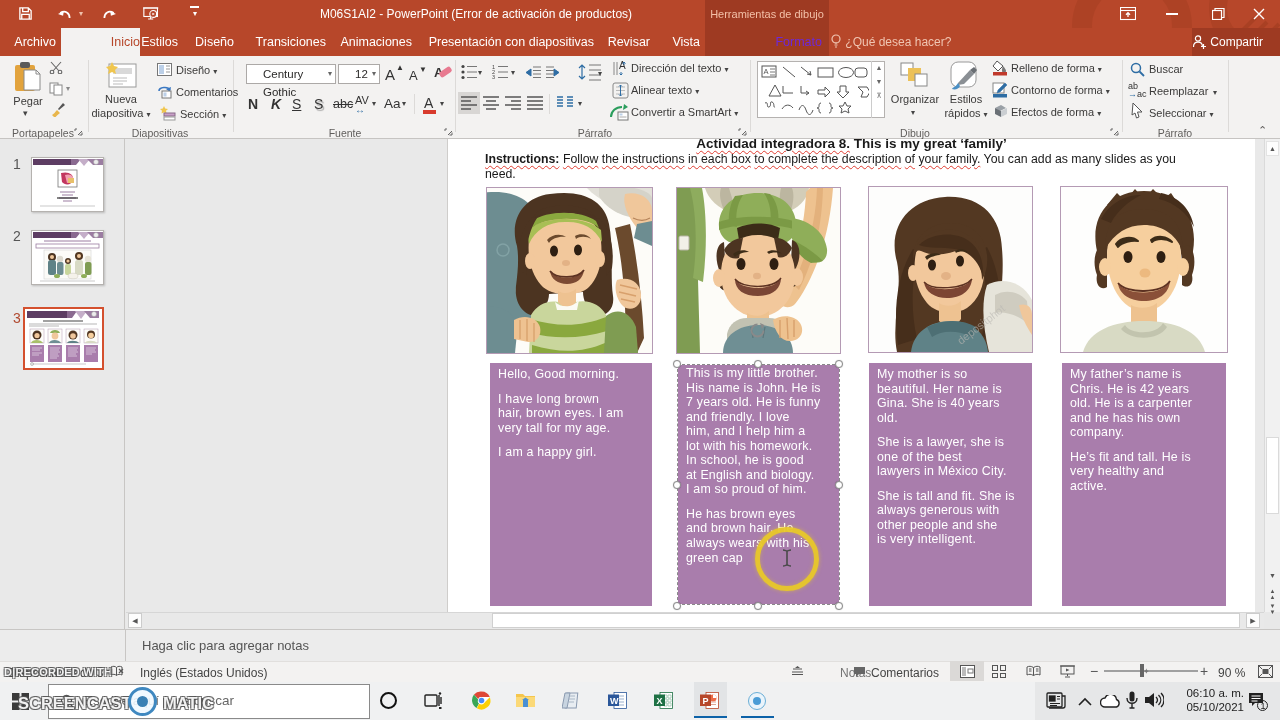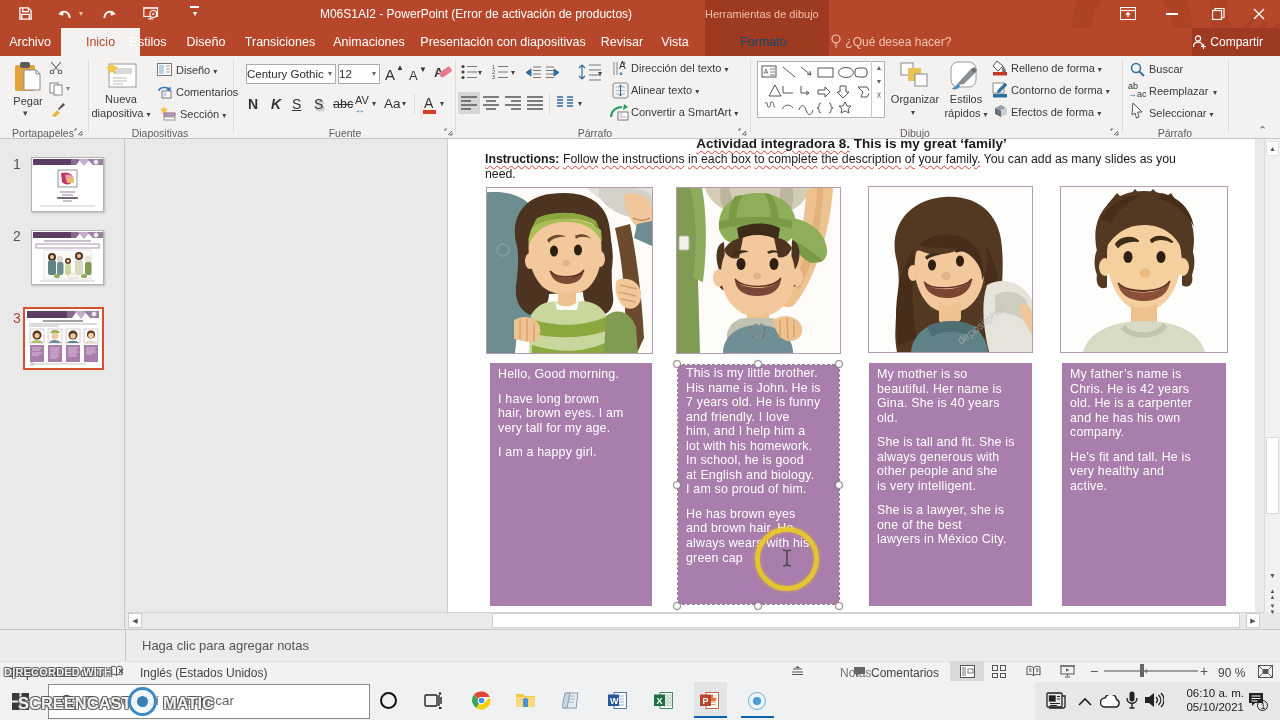--- a/index.html
+++ b/index.html
@@ -2,35 +2,35 @@
 <html><head><meta charset="utf-8">
 <style>
 *{margin:0;padding:0;box-sizing:border-box}
 html,body{width:1280px;height:720px;overflow:hidden}
 body{font-family:"Liberation Sans",sans-serif;position:relative;background:#e8e8e8}
 .abs{position:absolute}
 
 #titlebar{position:absolute;left:0;top:0;width:1280px;height:28px;background:#b7472a;color:#fff}
 #tabrow{position:absolute;left:0;top:28px;width:1280px;height:28px;background:#b7472a;color:#fff}
 #ctxpatch{position:absolute;left:705px;top:0;width:124px;height:56px;background:#9e3a22}
-#ctxlabel{position:absolute;left:705px;top:0;width:124px;height:28px;color:#f3c0a8;font-size:11px;text-align:left;line-height:28px;white-space:nowrap}
+#ctxlabel{position:absolute;left:705px;top:0;width:124px;height:28px;color:#f3c0a8;font-size:11px;text-align:center;line-height:28px;white-space:nowrap}
 .qat{position:absolute;top:0;height:28px;color:#fff;font-size:14px;line-height:28px;text-align:center}
 #title-text{position:absolute;left:0;top:0;width:952px;height:28px;text-align:center;font-size:12px;line-height:28px;color:#fff}
 .winbtn{position:absolute;top:0;width:34px;height:28px;color:#fff;text-align:center;line-height:28px;font-size:13px}
-.tab{position:absolute;top:28px;height:28px;line-height:29px;font-size:12.5px;color:#fff;text-align:center;white-space:nowrap}
+.tab{position:absolute;top:28px;height:28px;line-height:29px;font-size:12.5px;color:#fff;text-align:right;white-space:nowrap}
 #tab-inicio{background:#f3f2f1;color:#b7472a}
 #search{position:absolute;left:830px;top:28px;height:28px;line-height:28px;font-size:12px;color:#f0c5b2}
 #compartir{position:absolute;left:1192px;top:28px;width:88px;height:28px;background:#9e3a22;color:#fff;font-size:12px;line-height:28px}
 
 #ribbon{position:absolute;left:0;top:56px;width:1280px;height:83px;background:#f3f2f1;border-bottom:1px solid #c6c4c2;font-size:11px;color:#3b3a39}
 .gsep{position:absolute;top:4px;height:72px;width:1px;background:#dcdad8}
 .glabel{position:absolute;top:66px;font-size:10.5px;color:#605e5c;text-align:center;white-space:nowrap}
 .dlauncher{position:absolute;top:66px;width:10px;height:10px;color:#605e5c;font-size:9px}
 .rlbl{position:absolute;font-size:11px;color:#3b3a39;white-space:nowrap}
-.combo{position:absolute;background:#fff;border:1px solid #aca9a7;font-size:11.5px;color:#2b2a29;padding-left:0;line-height:18px}
+.combo{position:absolute;background:#fff;border:1px solid #aca9a7;font-size:11.5px;color:#2b2a29;padding-left:16px;line-height:18px}
 
 #main{position:absolute;left:0;top:139px;width:1280px;height:473px;background:#e9e9e9}
 #thumbpanel{position:absolute;left:0;top:139px;width:125px;height:490px;background:#e9e9e9;border-right:1px solid #c8c6c4}
 #canvas{position:absolute;left:126px;top:139px;width:1138px;height:473px;background:#e9e9e9;overflow:hidden}
 #slide{position:absolute;left:321px;top:0;width:808px;height:473px;background:#fff;overflow:hidden;border-left:1px solid #cfcdcb}
 
 #vscroll{position:absolute;left:1264px;top:139px;width:16px;height:473px;background:#f1f1f1;border-left:1px solid #dadada}
 #hscrollrow{position:absolute;left:126px;top:612px;width:1138px;height:17px;background:#e9e9e9;border-top:1px solid #d6d6d6}
 #notes{position:absolute;left:126px;top:629px;width:1154px;height:32px;background:#ececec;border-top:1px solid #c8c6c4;color:#555;font-size:13px;line-height:32px;padding-left:16px}
 #notesleft{position:absolute;left:0;top:629px;width:126px;height:32px;background:#ececec;border-top:1px solid #c8c6c4;border-right:1px solid #c8c6c4}
@@ -109,21 +109,21 @@
 
 <div class="tab" style="left:4px;width:52px">Archivo</div>
 <div class="tab" id="tab-inicio" style="left:61px;width:79px">Inicio</div>
 <div class="tab" style="left:118px;width:60px">Estilos</div>
 <div class="tab" style="left:178px;width:56px">Diseño</div>
 <div class="tab" style="left:234px;width:92px">Transiciones</div>
 <div class="tab" style="left:326px;width:86px">Animaciones</div>
 <div class="tab" style="left:412px;width:182px">Presentación con diapositivas</div>
 <div class="tab" style="left:594px;width:56px">Revisar</div>
 <div class="tab" style="left:650px;width:50px">Vista</div>
-<div class="tab" style="left:705px;width:117px;color:#0c4a6e">Formato</div>
+<div class="tab" style="left:705px;width:117px;color:#6d28d9">Formato</div>
 <div id="search"><svg style="vertical-align:-2px" width="12" height="14" viewBox="0 0 12 14">
       <g fill="none" stroke="#f0c5b2" stroke-width="1.2">
         <circle cx="6" cy="5" r="4"></circle>
         <path d="M4.5 11h3M5 13h2M5 9h2"></path>
       </g>
     </svg> ¿Qué desea hacer?</div>
 <div id="compartir"><svg style="vertical-align:-3px" width="15" height="15" viewBox="0 0 15 15">
       <g fill="none" stroke="#fff" stroke-width="1.2">
         <circle cx="6" cy="4.5" r="2.6"></circle>
         <path d="M1.5 13c0-3 2-4.8 4.5-4.8S10.5 10 10.5 13"></path>
@@ -627,22 +627,22 @@
 <p>Hello, Good morning.</p>
 <p>I have long brown<br>hair, brown eyes. I am<br>very tall for my age.</p>
 <p>I am a happy girl.</p>
 </div>
 <div class="pbox" style="left:678px;top:365px;width:161px;height:239px;outline:1.5px dashed #8a8a8a;padding-top:1px">
 <p>This is my little brother.<br>His name is John. He is<br>7 years old. He is funny<br>and friendly. I love<br>him, and I help him a<br>lot with his homework.<br>In school, he is good<br>at English and biology.<br>I am so proud of him.</p>
 <p>He has brown eyes<br>and brown hair. He<br>always wears with his<br>green cap</p>
 </div>
 <div class="pbox" style="left:869px;top:363px;width:163px;height:243px">
 <p>My mother is so<br>beautiful. Her name is<br>Gina. She is 40 years<br>old.</p>
+<p>She is a lawyer, she is<br>one of the best<br>lawyers in México City.</p>
 <p>She is tall and fit. She is<br>always generous with<br>other people and she<br>is very intelligent.</p>
-<p>She is a lawyer, she is<br>one of the best<br>lawyers in México City.</p>
 </div>
 <div class="pbox" style="left:1062px;top:363px;width:164px;height:243px">
 <p>My father’s name is<br>Chris. He is 42 years<br>old. He is a carpenter<br>and he has his own<br>company.</p>
 <p>He’s fit and tall. He is<br>very healthy and<br>active.</p>
 </div>
 
 <div class="hdl" style="left:673px;top:360px"></div>
 <div class="hdl" style="left:754px;top:360px"></div>
 <div class="hdl" style="left:835px;top:360px"></div>
 <div class="hdl" style="left:673px;top:481px"></div>

